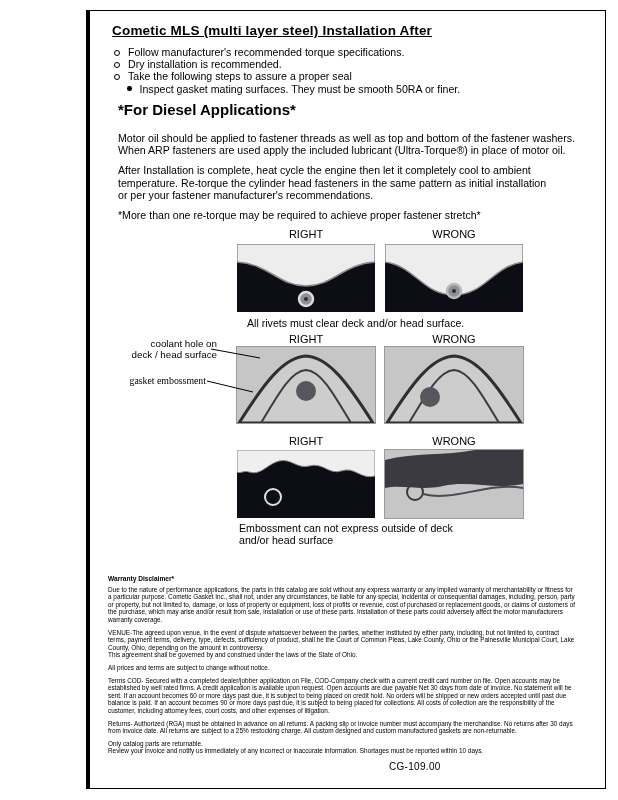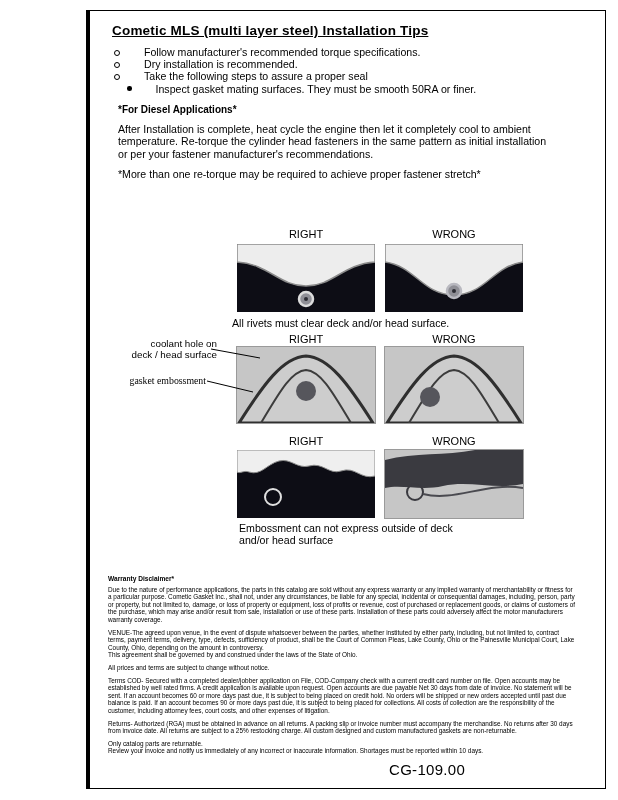--- a/index.html
+++ b/index.html
@@ -2,68 +2,70 @@
 <html><head>
 <meta charset="utf-8">
 <style>
   html,body{margin:0;padding:0;background:#ffffff;}
   body{width:618px;height:800px;position:relative;font-family:"Liberation Sans",sans-serif;color:#000;}
   .frame{position:absolute;left:86px;top:10px;width:520px;height:779px;box-sizing:border-box;
          border-top:1.5px solid #000;border-right:1.5px solid #000;border-bottom:1.5px solid #000;border-left:4px solid #000;background:#fff;}
   
   .content{padding:12px 20px 0 18px;height:202px;box-sizing:border-box;}
   .title{font-size:13.5px;font-weight:bold;text-decoration:underline;line-height:16px;margin:0 0 7px 4px;letter-spacing:.2px;}
-  .tip{display:flex;align-items:flex-start;gap:24px;font-size:10.6px;line-height:12.2px;margin-left:6px;}
+  .tip{display:flex;align-items:flex-start;gap:8px;font-size:10.6px;line-height:12.2px;margin-left:6px;}
   .tip.sub{margin-left:19px;}
   .bullet{flex:0 0 auto;width:4px;height:4px;border:1px solid #000;border-radius:50%;margin-top:3.5px;}
   .bullet.filled{width:4.5px;height:4.5px;border:none;background:#000;}
-  .h2{font-size:10px;font-weight:bold;margin:8px 0 7px 10px;line-height:13px;}
+  .h2{font-size:15px;font-weight:bold;margin:8px 0 16px 10px;line-height:13px;}
   .body-p{font-size:10.6px;line-height:12.6px;margin:0 0 7px 10px;white-space:pre-line;}
   .note{margin-bottom:0;}
   
   .abs{position:absolute;}
   .col-label{width:138px;text-align:center;font-size:11px;line-height:14px;}
   .img-box{width:138px;height:68px;overflow:hidden;}
   .img-box.tall{height:76px;}
   .img-box.gray{outline:1px solid #9a9a9a;}
   .caption{font-size:10.6px;line-height:12px;white-space:pre-line;}
   .callout{font-size:9.8px;line-height:11px;text-align:right;white-space:pre-line;}
   svg{display:block;}
   
   .legal{position:absolute;left:18px;top:564px;width:468px;}
   .legal p{margin:0 0 5px 0;font-size:6.4px;line-height:7.6px;white-space:pre-line;}
   .legal .legal-head{font-weight:bold;margin-bottom:3px;font-size:6.6px;}
-  .doc-code{position:absolute;left:299px;top:750px;font-size:15px;letter-spacing:.3px;}
+  .doc-code{position:absolute;left:299px;top:750px;font-size:10px;letter-spacing:.3px;}
 </style>
 </head>
 <body>
 
 <div class="frame">
 
   <div class="content">
-    <div class="title">Cometic MLS (multi layer steel) Installation Tips</div>
+    <div class="title">Cometic MLS (multi layer steel) Installation After</div>
 
     <div class="tip">
       <span class="bullet"></span>
       <span>Follow manufacturer's recommended torque specifications.</span>
     </div>
     <div class="tip">
       <span class="bullet"></span>
       <span>Dry installation is recommended.</span>
     </div>
     <div class="tip">
       <span class="bullet"></span>
       <span>Take the following steps to assure a proper seal</span>
     </div>
     <div class="tip sub">
       <span class="bullet filled"></span>
       <span>Inspect gasket mating surfaces.  They must be smooth 50RA or finer.</span>
     </div>
 
     <div class="h2">*For Diesel Applications*</div>
+    <p class="body-p">Motor oil should be applied to fastener threads as well as top and bottom of the fastener washers.
+When ARP fasteners are used apply the included lubricant (Ultra-Torque®) in place of motor oil.</p>
     <p class="body-p">After Installation is complete, heat cycle the engine then let it completely cool to ambient
 temperature. Re-torque the cylinder head fasteners in the same pattern as initial installation
 or per your fastener manufacturer's recommendations.</p>
     <p class="body-p note">*More than one re-torque may be required to achieve proper fastener stretch*</p>
   </div>
 
   <div class="abs col-label" style="left:147px;top:216px;">RIGHT</div>
   <div class="abs col-label" style="left:295px;top:216px;">WRONG</div>
 
   <div class="abs img-box" style="left:147px;top:233px;">
@@ -75,21 +77,21 @@
     </svg>
   </div>
   <div class="abs img-box" style="left:295px;top:233px;">
     <svg width="138" height="68" viewBox="0 0 138 68">
       <rect width="138" height="68" fill="#0d0d15"></rect>
       <path d="M0,0 H138 V18 C108,22 100,51 69,51 C38,51 30,22 0,18 Z" fill="#ededed" stroke="#8a8a8a" stroke-width="1.5"></path>
       <circle cx="69" cy="47" r="7" fill="#8f8f96" stroke="#b9b9c0" stroke-width="2.5"></circle>
       <circle cx="69" cy="47" r="2" fill="#2c2c33"></circle>
     </svg>
   </div>
-  <div class="abs caption" style="left:142px;top:306px;">All rivets must clear deck and/or head surface.</div>
+  <div class="abs caption" style="left:157px;top:306px;">All rivets must clear deck and/or head surface.</div>
 
   <div class="abs col-label" style="left:147px;top:321px;">RIGHT</div>
   <div class="abs col-label" style="left:295px;top:321px;">WRONG</div>
 
   <div class="abs callout" style="left:33px;top:327px;width:94px;">coolant hole on
 deck / head surface</div>
   <div class="abs callout" style="left:12px;top:364px;width:104px;font-family:Liberation Serif, serif;">gasket embossment</div>
 
   <div class="abs img-box tall gray" style="left:147px;top:336px;">
     <svg width="138" height="76" viewBox="0 0 138 76">

